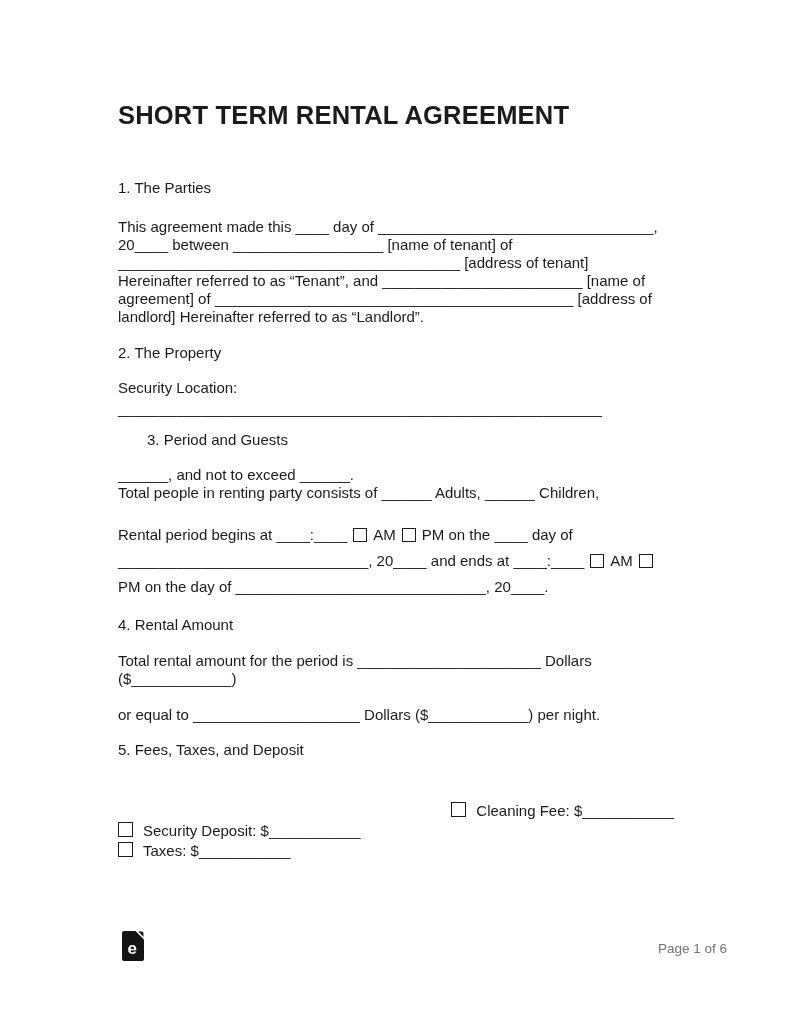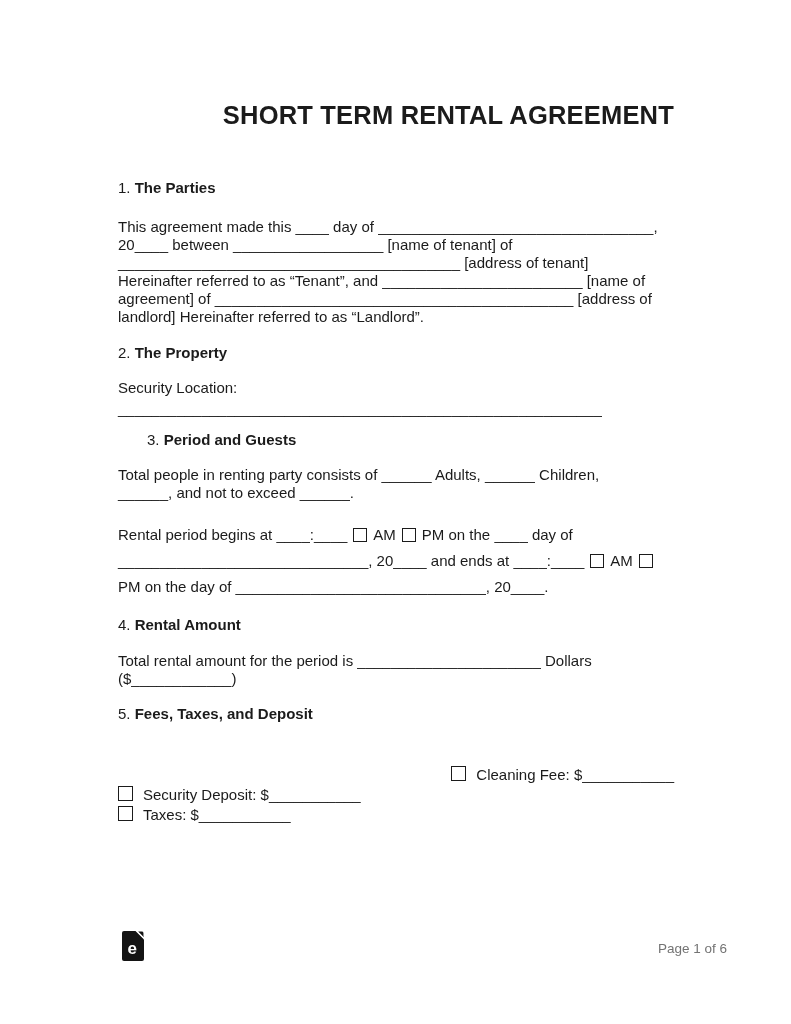--- a/index.html
+++ b/index.html
@@ -14,31 +14,31 @@
   }
   .content {
     margin-left: 118px;
     width: 556px;
   }
   .title {
     margin: 99px 0 0 0;
     font-size: 25.5px;
     line-height: 32px;
     font-weight: bold;
-    text-align: right;
+    text-align: left;
     letter-spacing: 0.2px;
     white-space: nowrap;
   }
   .sec-h {
     font-size: 15px;
     line-height: 18px;
     white-space: nowrap;
   }
   .sec-h .num { font-weight: normal; }
-  .sec-h .ttl { font-weight: bold; }
+  .sec-h .ttl { font-weight: normal; }
   .sec-h1 { margin-top: 48px; }
   .sec-h2 { margin-top: 18px; }
   .sec-h3 { margin-top: 13px; margin-left: 29px; }
   .sec-h4 { margin-top: 16px; }
   .sec-h5 { margin-top: 17px; }
   .para { font-size: 15px; line-height: 18px; }
   .ln { white-space: nowrap; }
   .para-parties { margin-top: 21px; }
   .prop-label { margin-top: 17px; font-size: 15px; line-height: 18px; white-space: nowrap; }
   .blank-row { margin-top: 3px; font-size: 15px; line-height: 18px; white-space: nowrap; letter-spacing: 0; }
@@ -115,41 +115,42 @@
       <span class="ttl">The Property</span>
     </div>
     <div class="prop-label">Security Location:</div>
     <div class="blank-row">__________________________________________________________</div>
 
     <div class="sec-h sec-h3">
       <span class="num">3.</span>
       <span class="ttl">Period and Guests</span>
     </div>
     <div class="para para-people">
+      <div class="ln">______, and not to exceed ______.</div>
       <div class="ln">Total people in renting party consists of ______ Adults, ______ Children,</div>
-      <div class="ln">______, and not to exceed ______.</div>
     </div>
     <div class="para para-period">
       <div class="ln">
         <span>Rental period begins at ____:____</span><span class="cb"></span><span>AM</span><span class="cb"></span><span>PM on the ____ day of</span>
       </div>
       <div class="ln">
         <span>______________________________, 20____ and ends at ____:____</span><span class="cb"></span><span>AM</span><span class="cb cb-end"></span>
       </div>
       <div class="ln">PM on the day of ______________________________, 20____.</div>
     </div>
 
     <div class="sec-h sec-h4">
       <span class="num">4.</span>
       <span class="ttl">Rental Amount</span>
     </div>
     <div class="para para-amount">
       <div class="ln">Total rental amount for the period is ______________________ Dollars</div>
       <div class="ln">($____________)</div>
     </div>
+    <div class="para-pernight">or equal to ____________________ Dollars ($____________) per night.</div>
 
     <div class="sec-h sec-h5">
       <span class="num">5.</span>
       <span class="ttl">Fees, Taxes, and Deposit</span>
     </div>
     <div class="fee-item fee-1">
       <span class="cb-lg"></span><span>Cleaning Fee: $___________</span>
     </div>
     <div class="fee-item fee-2">
       <span class="cb-lg"></span><span>Security Deposit: $___________</span>

